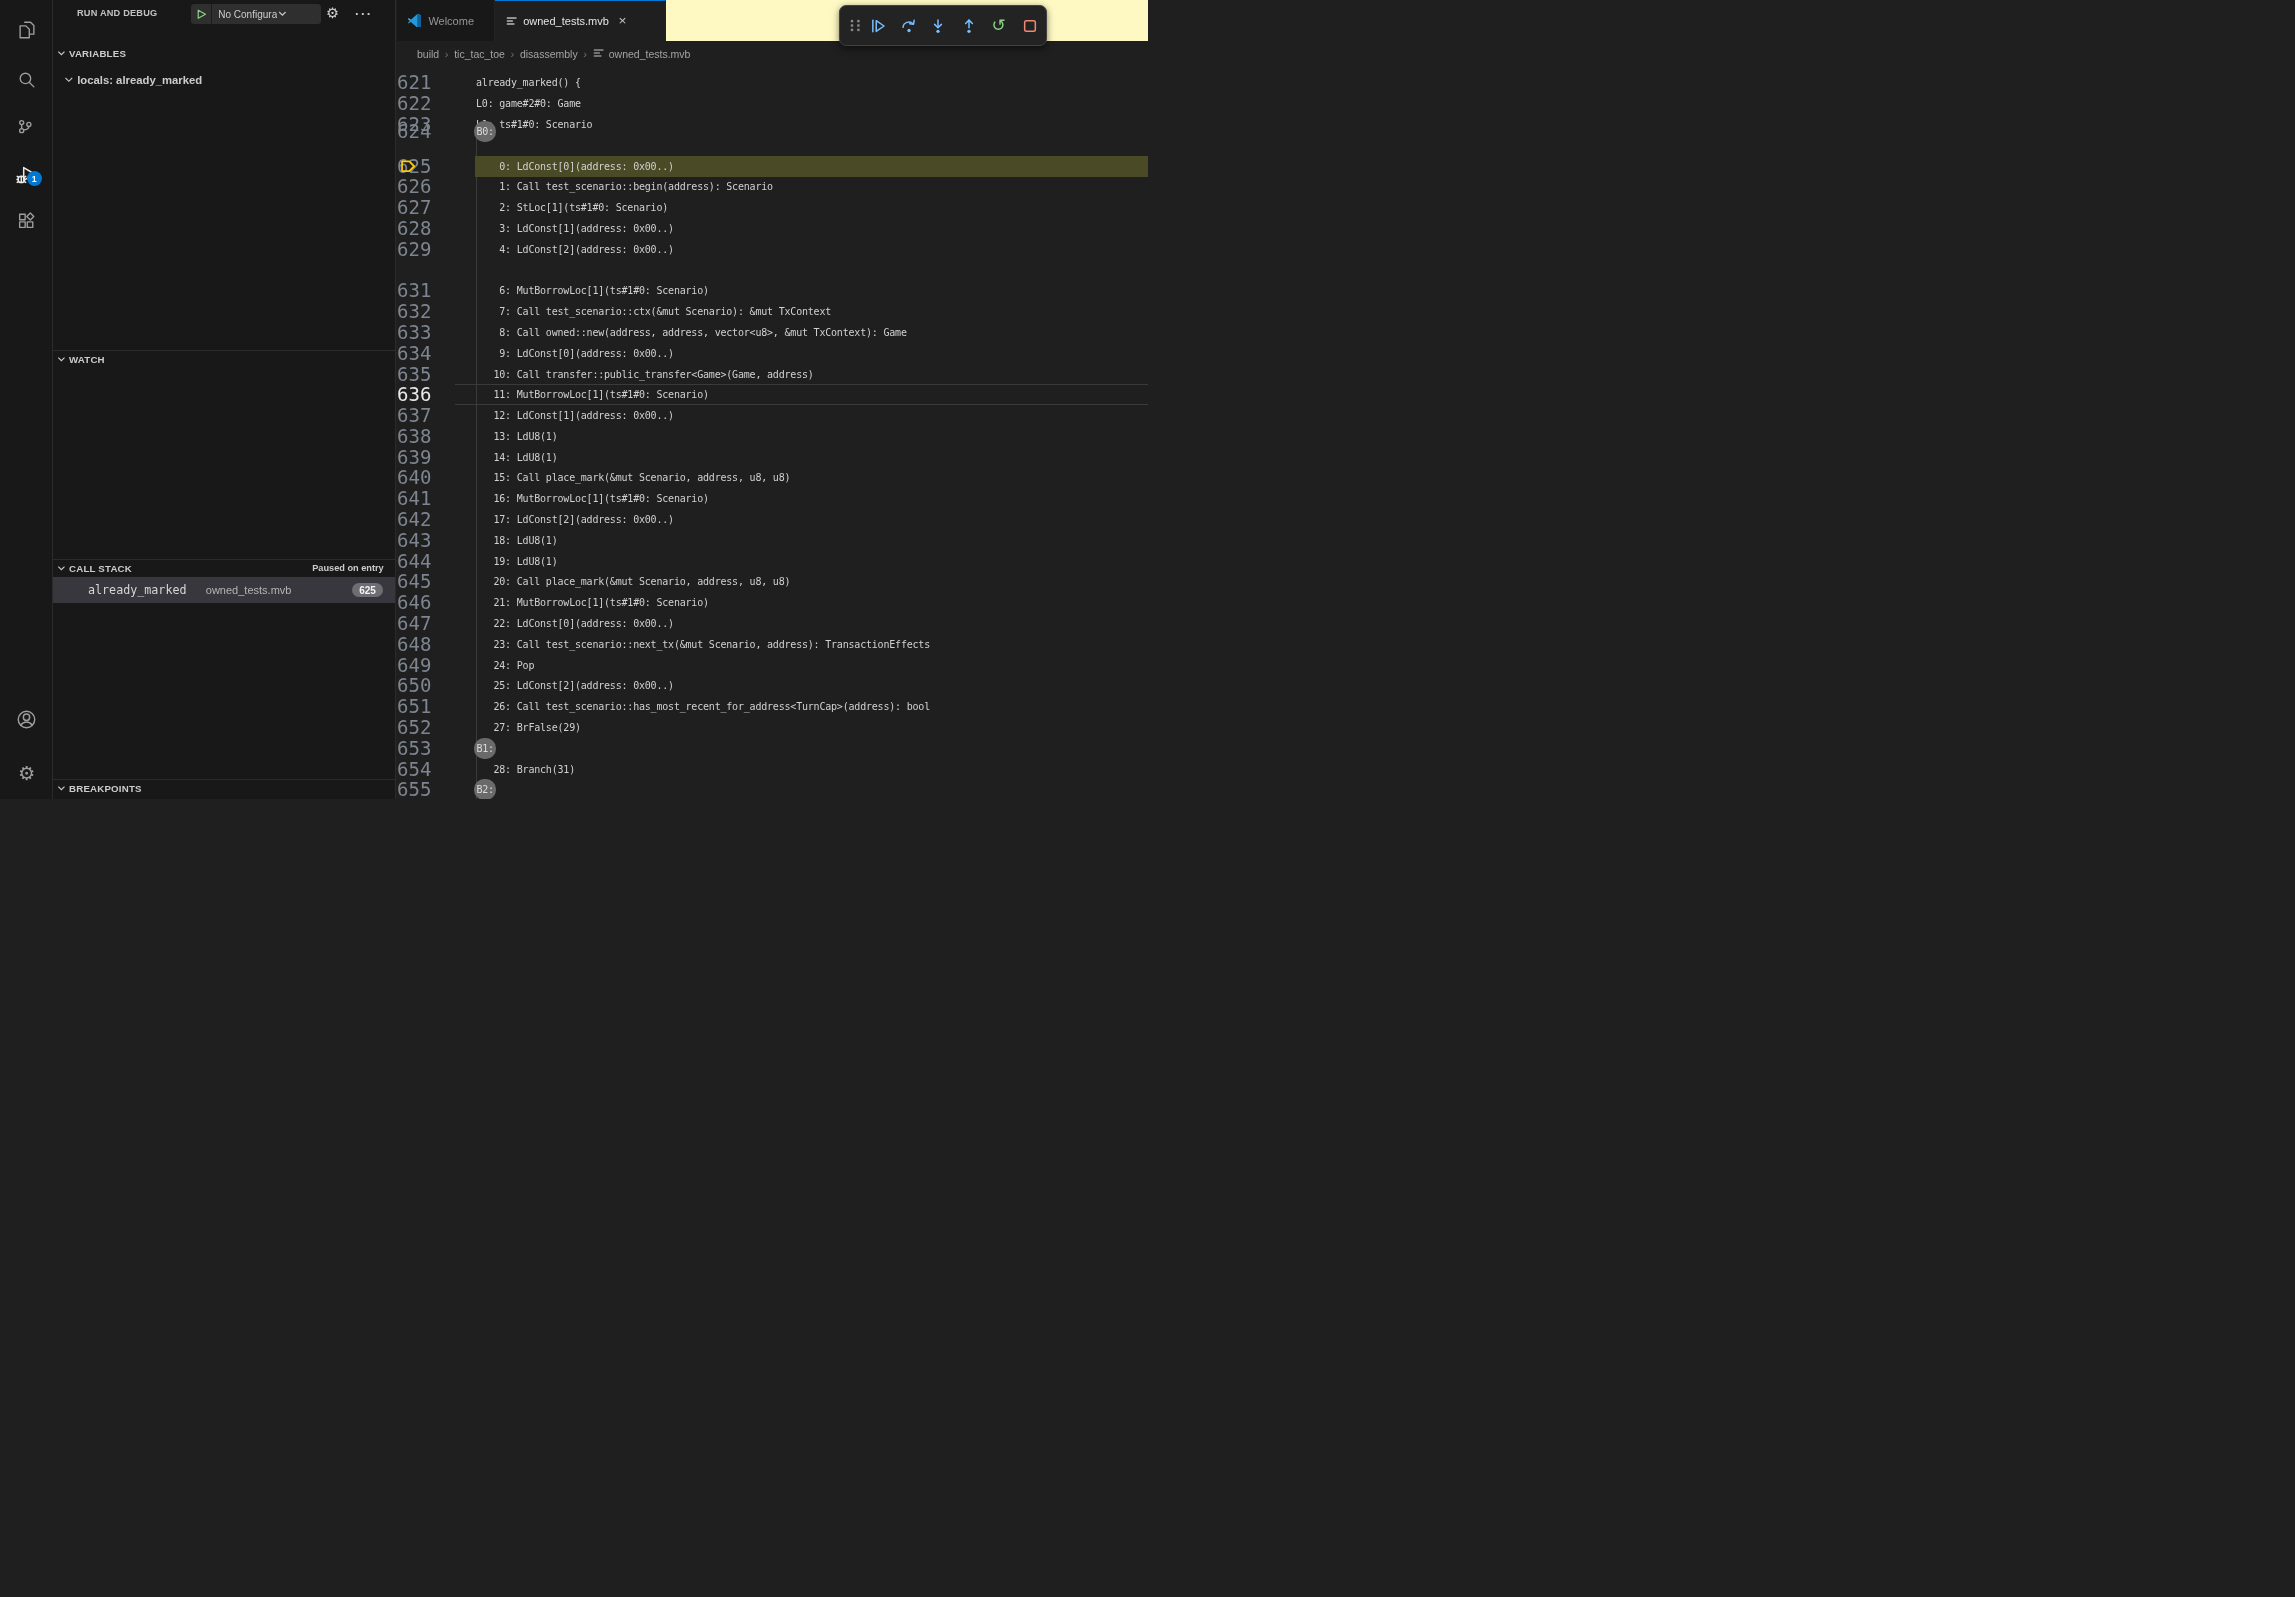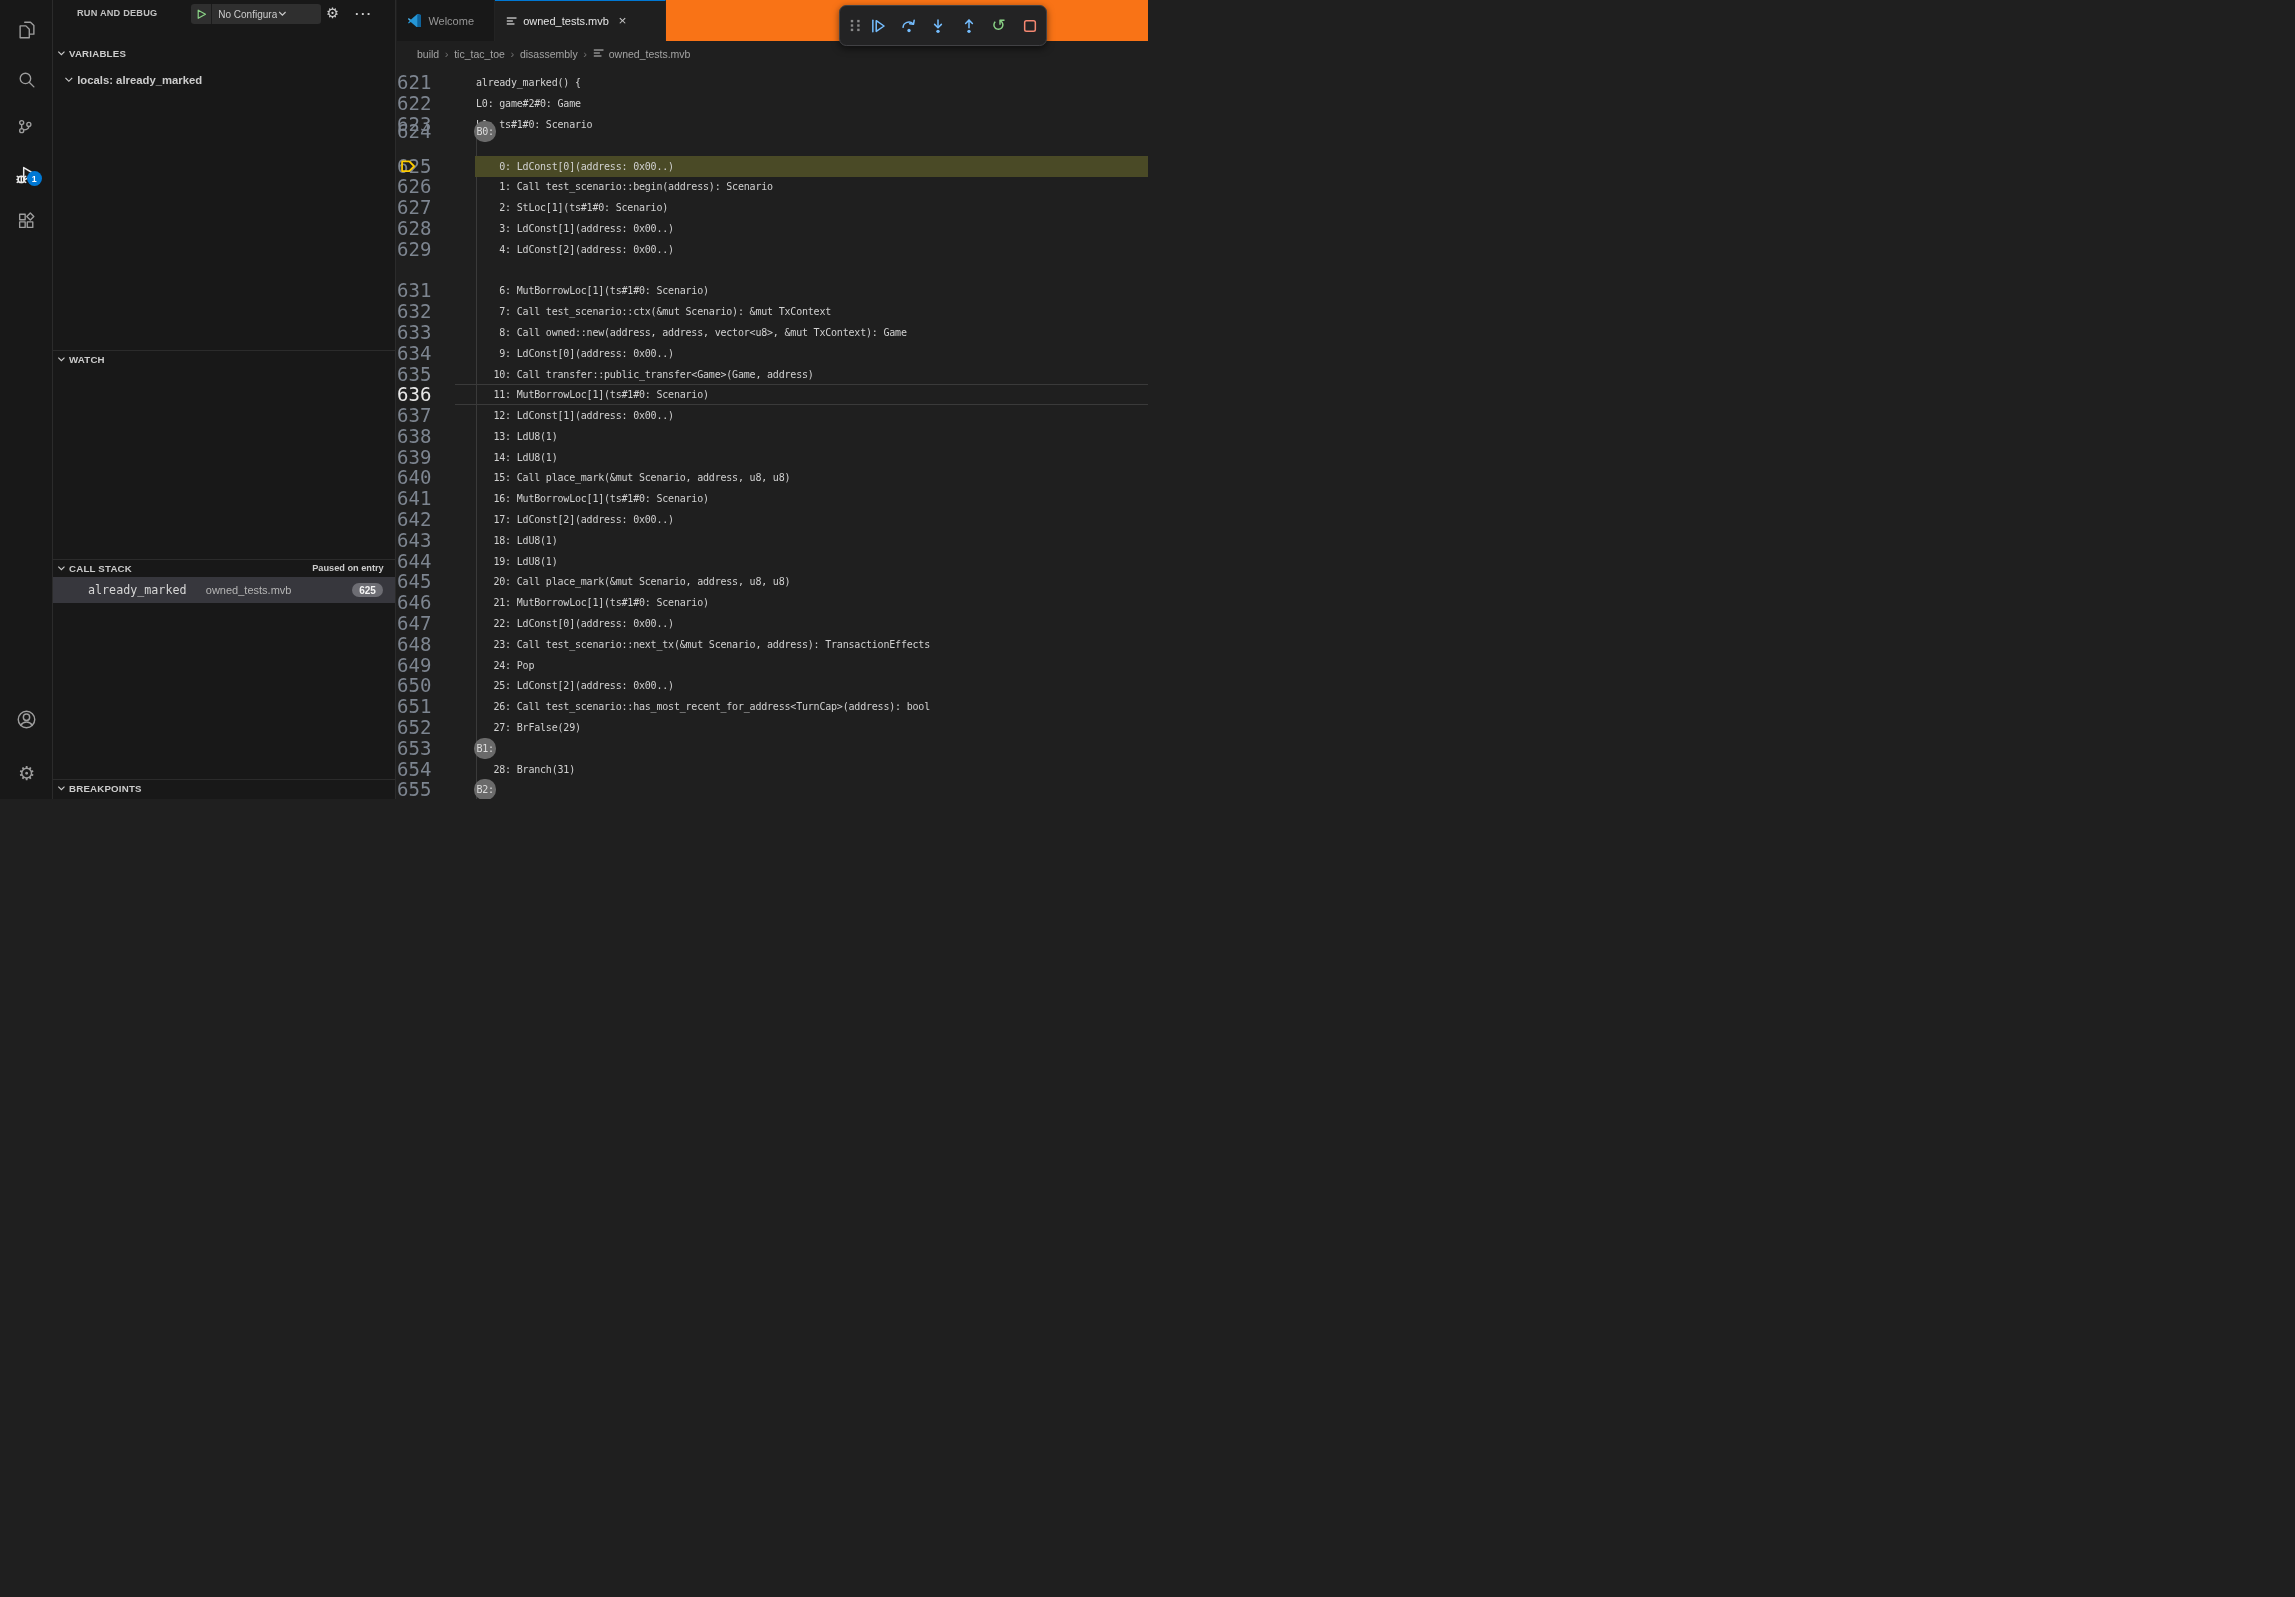--- a/index.html
+++ b/index.html
@@ -33,21 +33,21 @@
   .locals-row .chev { margin-left:10.5px; }
   .locals-row .lbl { margin-left:4px; font-size:11.3px; font-weight:bold; color:#cccccc; }
   .paused { position:absolute; right:11.3px; top:0; height:17.7px; line-height:17.7px; font-size:9.2px; font-weight:bold; color:#cccccc; }
   .frame-row { position:absolute; left:0; top:577px; width:100%; height:26px; background:#37373d; display:flex; align-items:center; cursor:pointer; }
   .frame-name { margin-left:35px; font-family:"DejaVu Sans Mono", monospace; font-size:11.7px; color:#d6d6d6; }
   .frame-file { margin-left:19.3px; font-size:11px; color:#b5b5b5; }
   .frame-badge { position:absolute; right:12px; background:#6d6d73; border-radius:8.8px; padding:1.6px 7.2px; font-size:10px; font-weight:bold; color:#f4f4f4; }
 
   
   .editor { position:absolute; left:397px; top:0; width:751px; height:799px; background:#1f1f1f; }
-  .tabbar { position:absolute; left:0; top:0; width:751px; height:41px; background:#f97316; }
+  .tabbar { position:absolute; left:0; top:0; width:751px; height:41px; background:#fef9c3; }
   .tab { position:absolute; top:0; height:41px; display:flex; align-items:center; cursor:pointer; border-right:0.8px solid #232323; }
   .tab-welcome { left:0; width:98px; background:#181818; }
   .tab-welcome .tlabel { color:#969696; }
   .tab-active { left:98px; width:171px; background:#1f1f1f; border-top:1.6px solid #0078d4; }
   .tab-active .tlabel { color:#e4e4e4; }
   .tlabel { font-size:11px; margin-left:6.4px; }
   .tab .vsc-logo { margin-left:11.3px; }
   .tab .fico { margin-left:10.5px; }
   .tab-close { margin-left:9.7px; color:#c5c5c5; font-size:13.7px; line-height:1; cursor:pointer; }
 

